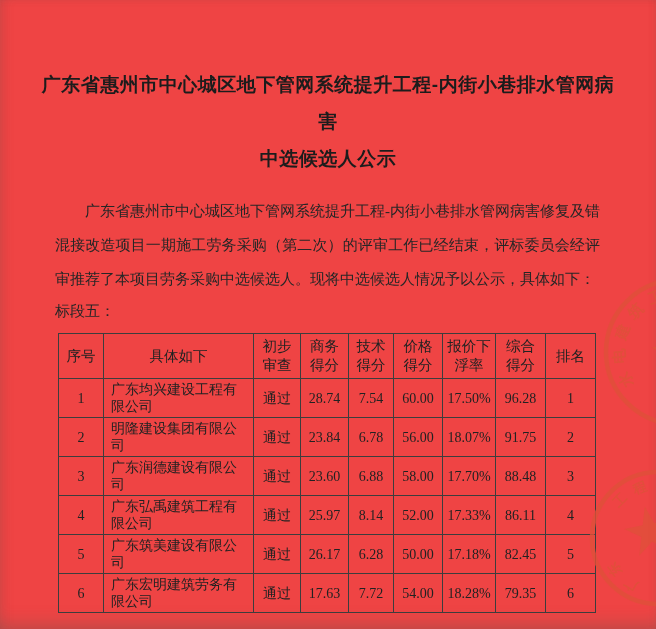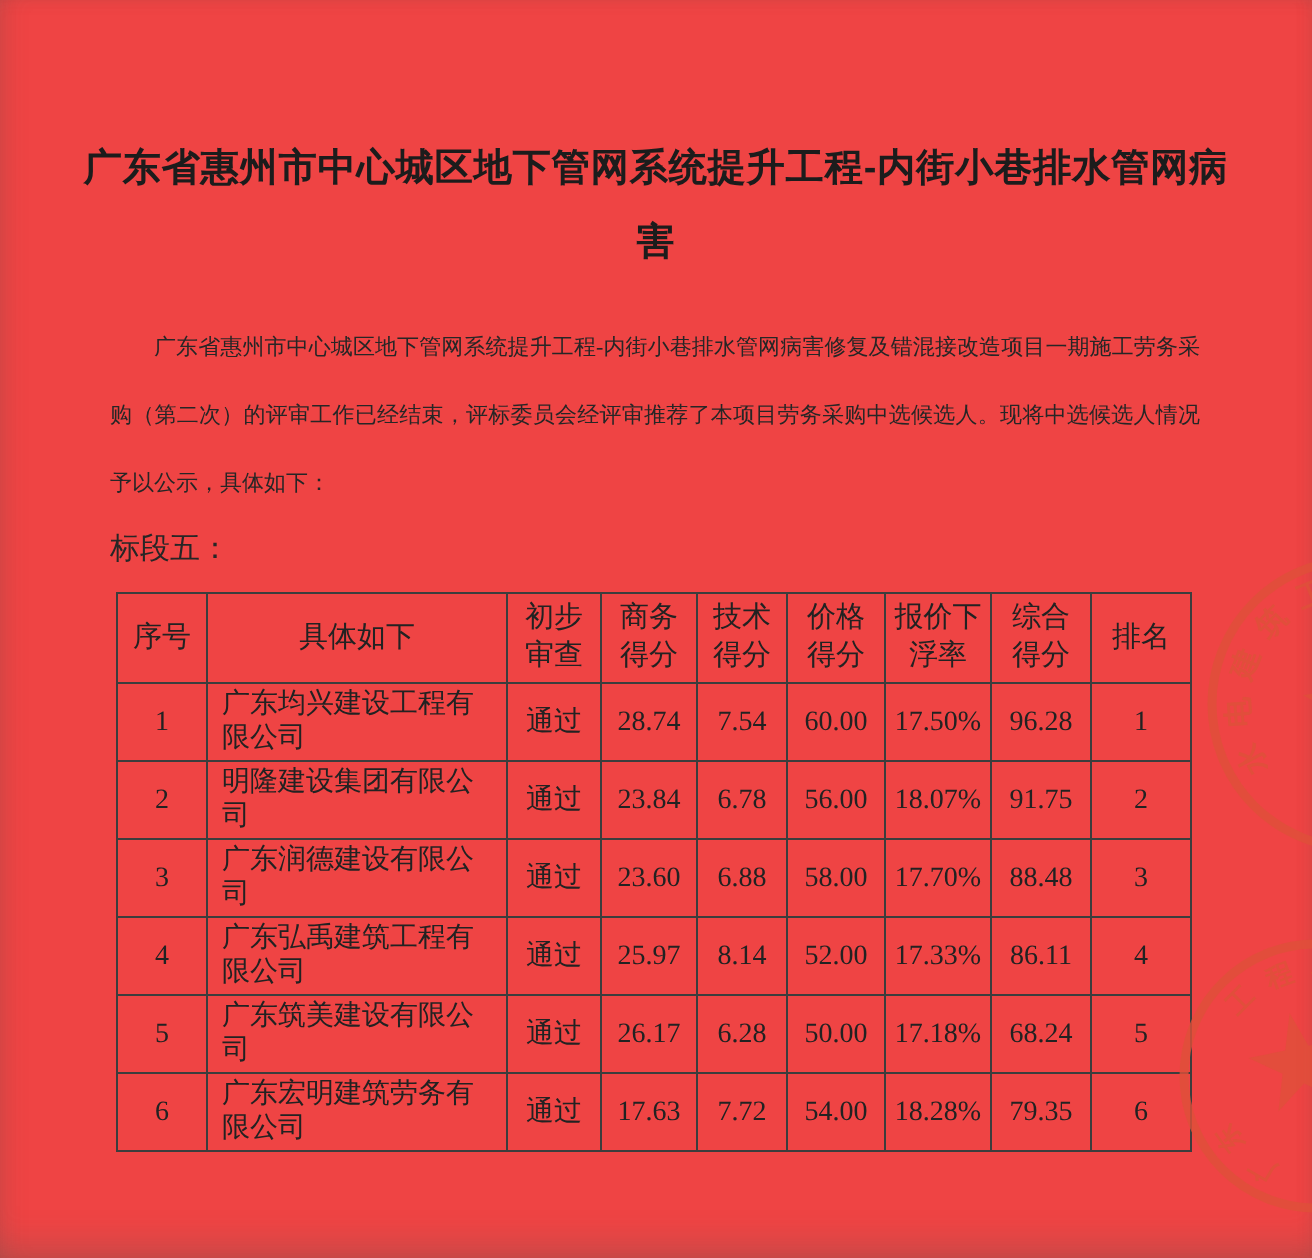--- a/index.html
+++ b/index.html
@@ -17,21 +17,21 @@
   }
   .title{
     margin:66px 36px 0;
     font-family:"Liberation Sans","DejaVu Sans",sans-serif;
     font-size:19px;font-weight:bold;line-height:37px;
     text-align:center;color:#1c1c1c;letter-spacing:.5px;
   }
   .title span{display:block;}
   .intro{
     margin:17px 56px 0 55px;
-    font-size:11px;line-height:34px;text-indent:2em;text-align:justify;color:#262626;
+    font-size:15px;line-height:34px;text-indent:2em;text-align:justify;color:#262626;
   }
   .section-label{
     margin:6px 0 12px 55px;font-size:15px;color:#262626;
   }
   table.score{
     border-collapse:collapse;margin:7px 0 0 58px;table-layout:fixed;
     width:537px;font-size:14px;color:#222;
   }
   table.score th,table.score td{
     border:1.2px solid #3d3d3d;text-align:center;vertical-align:middle;
@@ -48,20 +48,21 @@
   }
   .stamp-star{opacity:.78;}
 </style>
 </head>
 <body>
 
 <div class="page">
 
   <h1 class="title">
     <span>广东省惠州市中心城区地下管网系统提升工程-内街小巷排水管网病害</span>
+    <span>中选候选人公示</span>
   </h1>
 
   <p class="intro">广东省惠州市中心城区地下管网系统提升工程-内街小巷排水管网病害修复及错混接改造项目一期施工劳务采购（第二次）的评审工作已经结束，评标委员会经评审推荐了本项目劳务采购中选候选人。现将中选候选人情况予以公示，具体如下：</p>
 
   <div class="section-label">标段五：</div>
 
   <table class="score">
     <colgroup>
       <col style="width:45px">
         <col style="width:150px">
@@ -138,21 +139,21 @@
           <td class="col8">4</td>
         </tr>
         <tr>
           <td class="col0">5</td>
           <td class="col1">广东筑美建设有限公司</td>
           <td class="col2">通过</td>
           <td class="col3">26.17</td>
           <td class="col4">6.28</td>
           <td class="col5">50.00</td>
           <td class="col6">17.18%</td>
-          <td class="col7">68.24</td>
+          <td class="col7">82.45</td>
           <td class="col8">5</td>
         </tr>
         <tr>
           <td class="col0">6</td>
           <td class="col1">广东宏明建筑劳务有限公司</td>
           <td class="col2">通过</td>
           <td class="col3">17.63</td>
           <td class="col4">7.72</td>
           <td class="col5">54.00</td>
           <td class="col6">18.28%</td>

